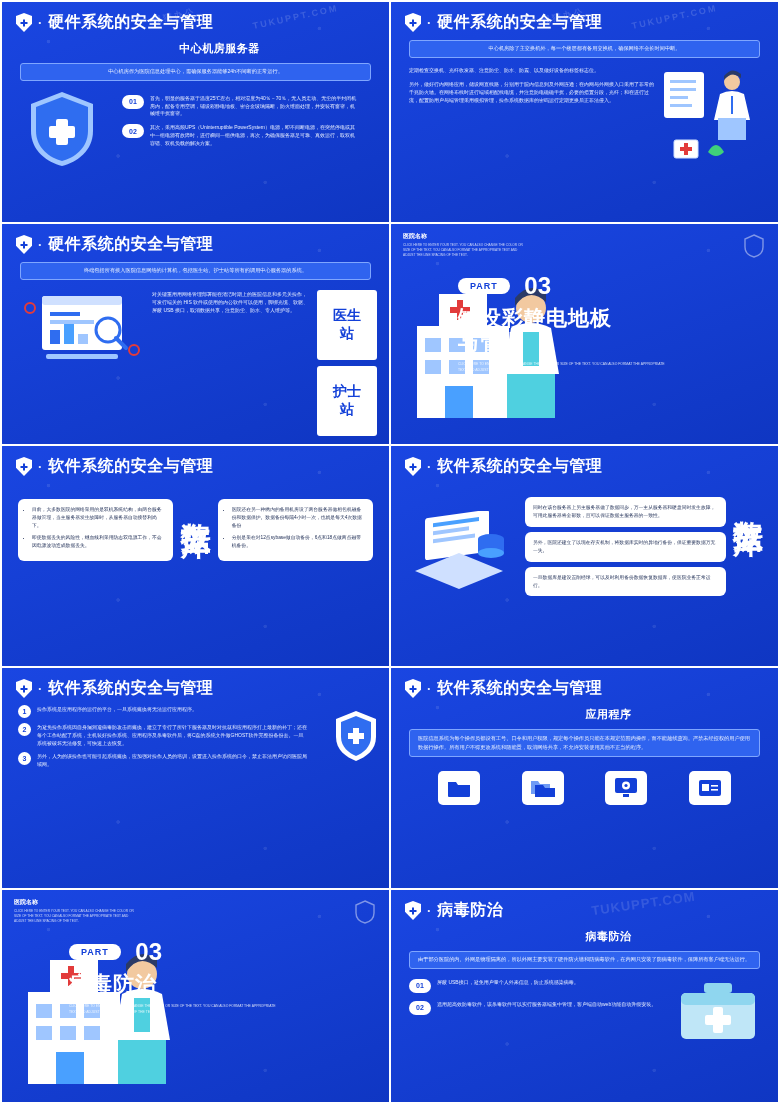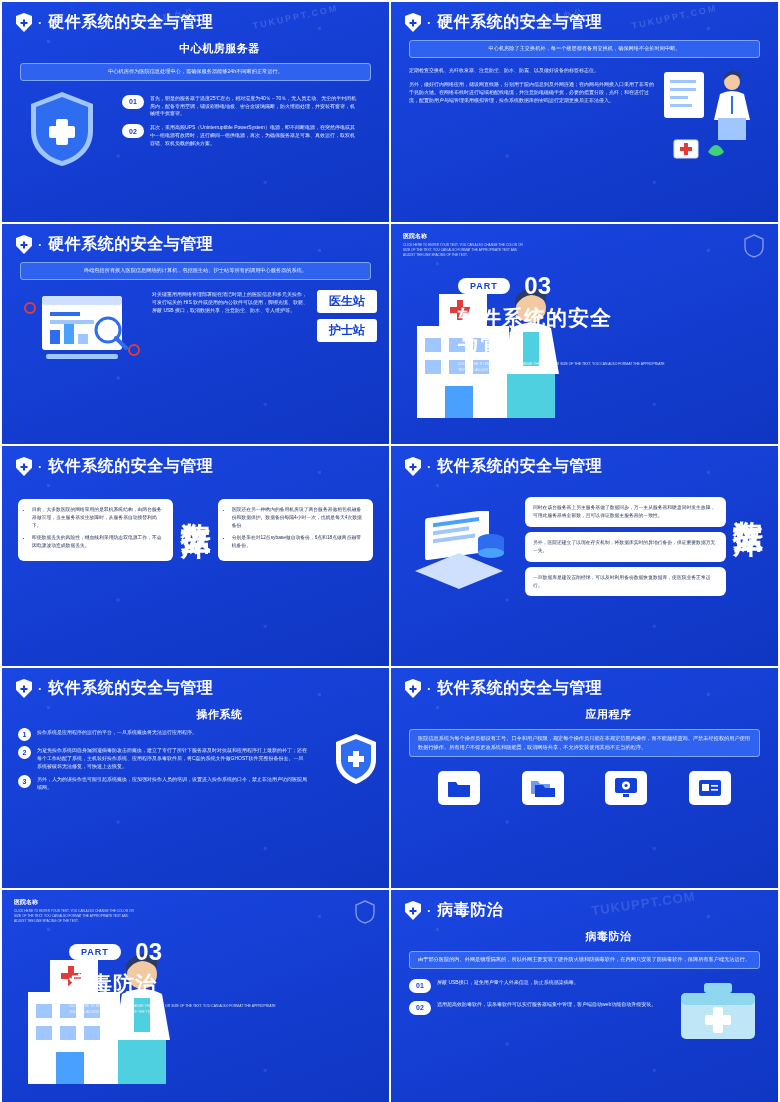--- a/index.html
+++ b/index.html
@@ -130,22 +130,22 @@
   .cover-title { font-size: 21px; font-weight: bold; line-height: 1.15; margin-top: 6px; letter-spacing: 1px;}
   .cover-desc { font-size: 3.4px; line-height: 1.7; opacity: .8; margin-top: 8px; width: 210px; }
 
   
   .iconrow { display: flex; justify-content: space-around; margin: 14px 26px 0 26px; }
   .icbox {
     width: 42px; height: 34px; background: #fff; border-radius: 5px;
     display: flex; align-items: center; justify-content: center;
   }
   .tag-pill {
-    background: #fff; color: #1340d8; font-size: 12px; font-weight: bold;
-    border-radius: 3px; padding: 3px 12px; margin-bottom: 6px; text-align: center;
+    background: #fff; color: #1340d8; font-size: 14px; font-weight: bold;
+    border-radius: 3px; padding: 17px 12px; margin-bottom: 6px; text-align: center;
   }
   .watermark {
     position: absolute; color: rgba(255,255,255,.16);
     font-size: 9px; letter-spacing: 2px; font-weight: bold;
     transform: rotate(-12deg); z-index: 3; pointer-events: none;
   }
   .wm2 { position:absolute; color: rgba(255,255,255,.13); font-size: 13px; font-weight:bold; letter-spacing:1px; z-index:3;}
 </style>
 </head>
 <body>
@@ -278,21 +278,21 @@
         <circle cx="132" cy="44" r="15" fill="#f2c9a0"></circle>
         <path d="M116 42 q14 -20 31 -4 l0 -8 q-16 -14 -31 4 z" fill="#2b3a67"></path>
         <path d="M112 64 q20 -10 40 0 l8 46 -56 0 z" fill="#ffffff"></path>
         <rect x="108" y="110" width="48" height="44" fill="#4fd0e0"></rect>
         <rect x="124" y="68" width="16" height="34" fill="#4fd0e0"></rect>
       </svg>
     </div>
     <div class="cover-right">
       <span class="part-pill">PART</span>
       <span class="part-num">03</span>
-      <div class="cover-title" style="white-space:pre-line;">软件系统的安全
+      <div class="cover-title" style="white-space:pre-line;">铺设彩静电地板
 与管理</div>
       <div class="cover-desc">CLICK HERE TO ENTER YOUR TEXT. CHANGE THE COLOR OR SIZE OF THE TEXT. YOU CAN ALSO FORMAT THE APPROPRIATE TEXT AND ADJUST THE LINE SPACING OF THE TEXT</div>
     </div>
     <div style="position:absolute; right:14px; top:10px;">
       <svg width="20" height="24" viewBox="0 0 20 24">
           <path d="M10 1 L19 5 L19 13 C19 19 14 22 10 23 C6 22 1 19 1 13 L1 5 Z" fill="none" stroke="rgba(255,255,255,.45)" stroke-width="1.4"></path>
         </svg>
     </div>
   </div>
 
@@ -352,21 +352,20 @@
       <div class="bigword">数据库</div>
     </div>
   </div>
 
   <div class="slide">
     <div class="hdr">
       <div class="shield"></div>
       <span class="hdr-dot">·</span>
       <span class="hdr-title">软件系统的安全与管理</span>
     </div>
-    <div class="sub-title">操作系统</div>
     <div style="display:flex;">
       <div style="flex:1;">
         <div class="nlist">
           <div class="nitem">
             <div class="ncircle">1</div>
             <div class="bodytext">操作系统是应用程序的运行的平台，一旦系统瘫痪将无法运行应用程序。</div>
           </div>
           <div class="nitem">
             <div class="ncircle">2</div>
             <div class="bodytext">为避免操作系统因自身漏洞遭病毒防攻击而瘫痪，建立了专行了所针下服务器及时对抗就和应用程序打上最新的补丁；还在每个工作站配了系统，主机装好操作系统、应用程序及杀毒软件后，将C盘的系统文件做GHOST软件完整份备份去。一旦系统被破坏无法修复，可快速上去恢复。</div>

